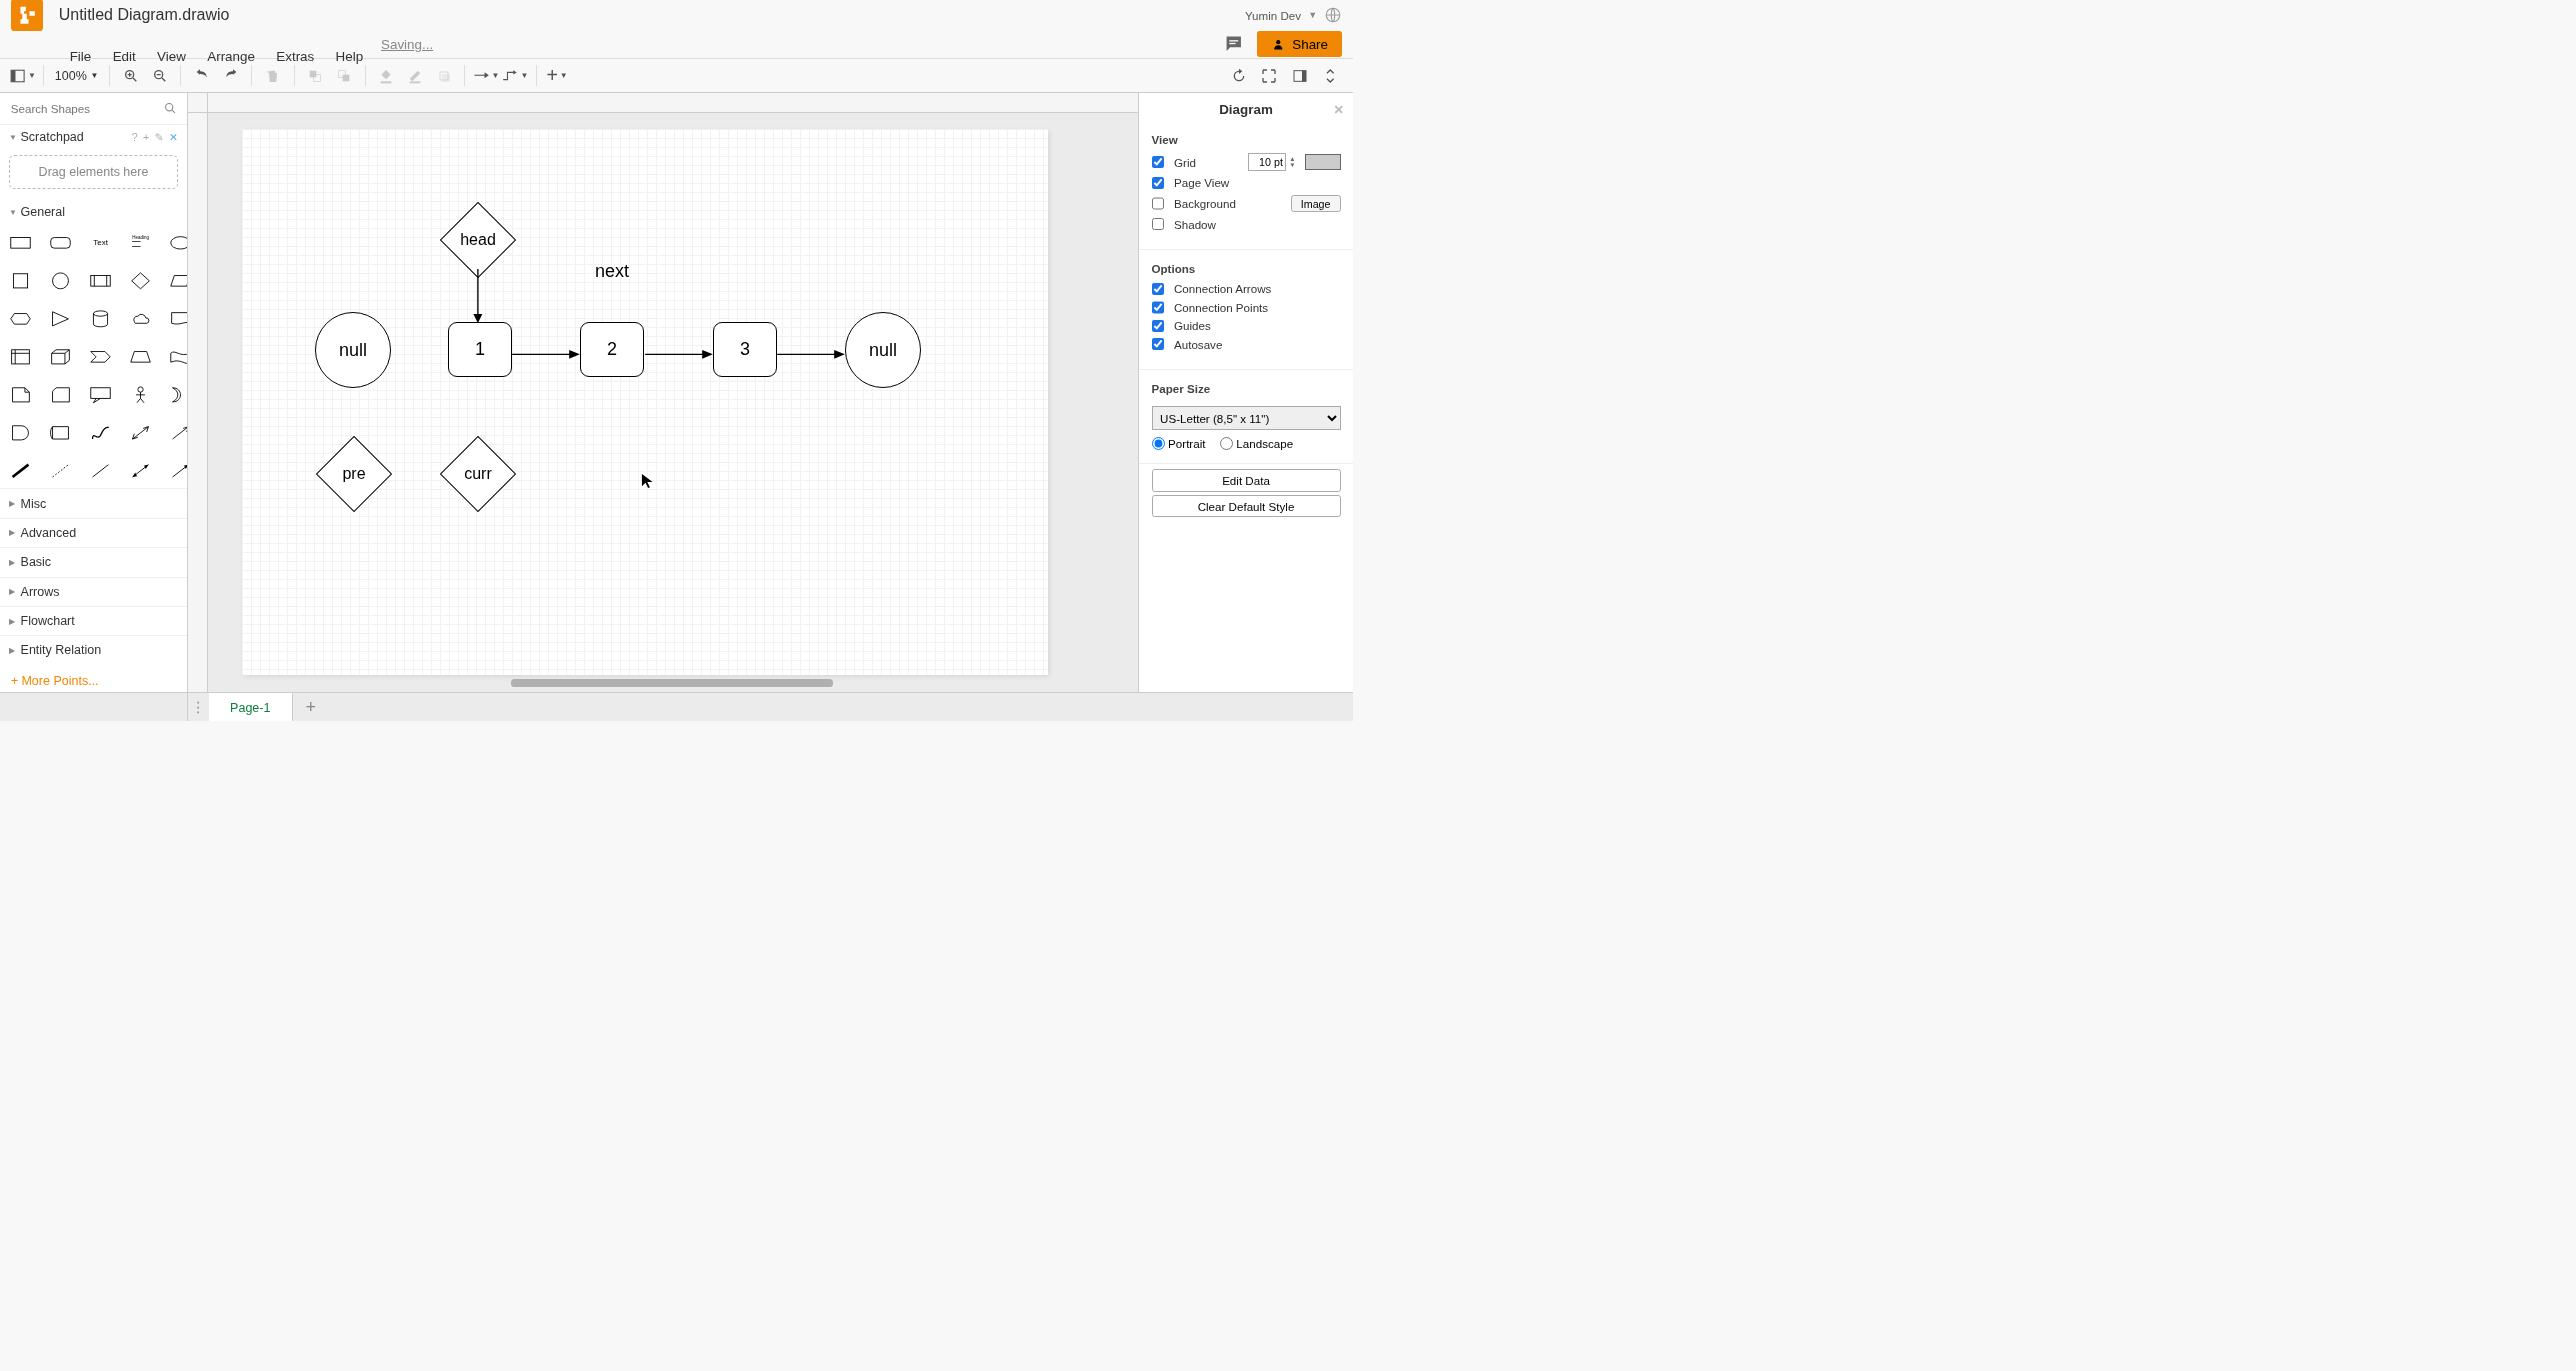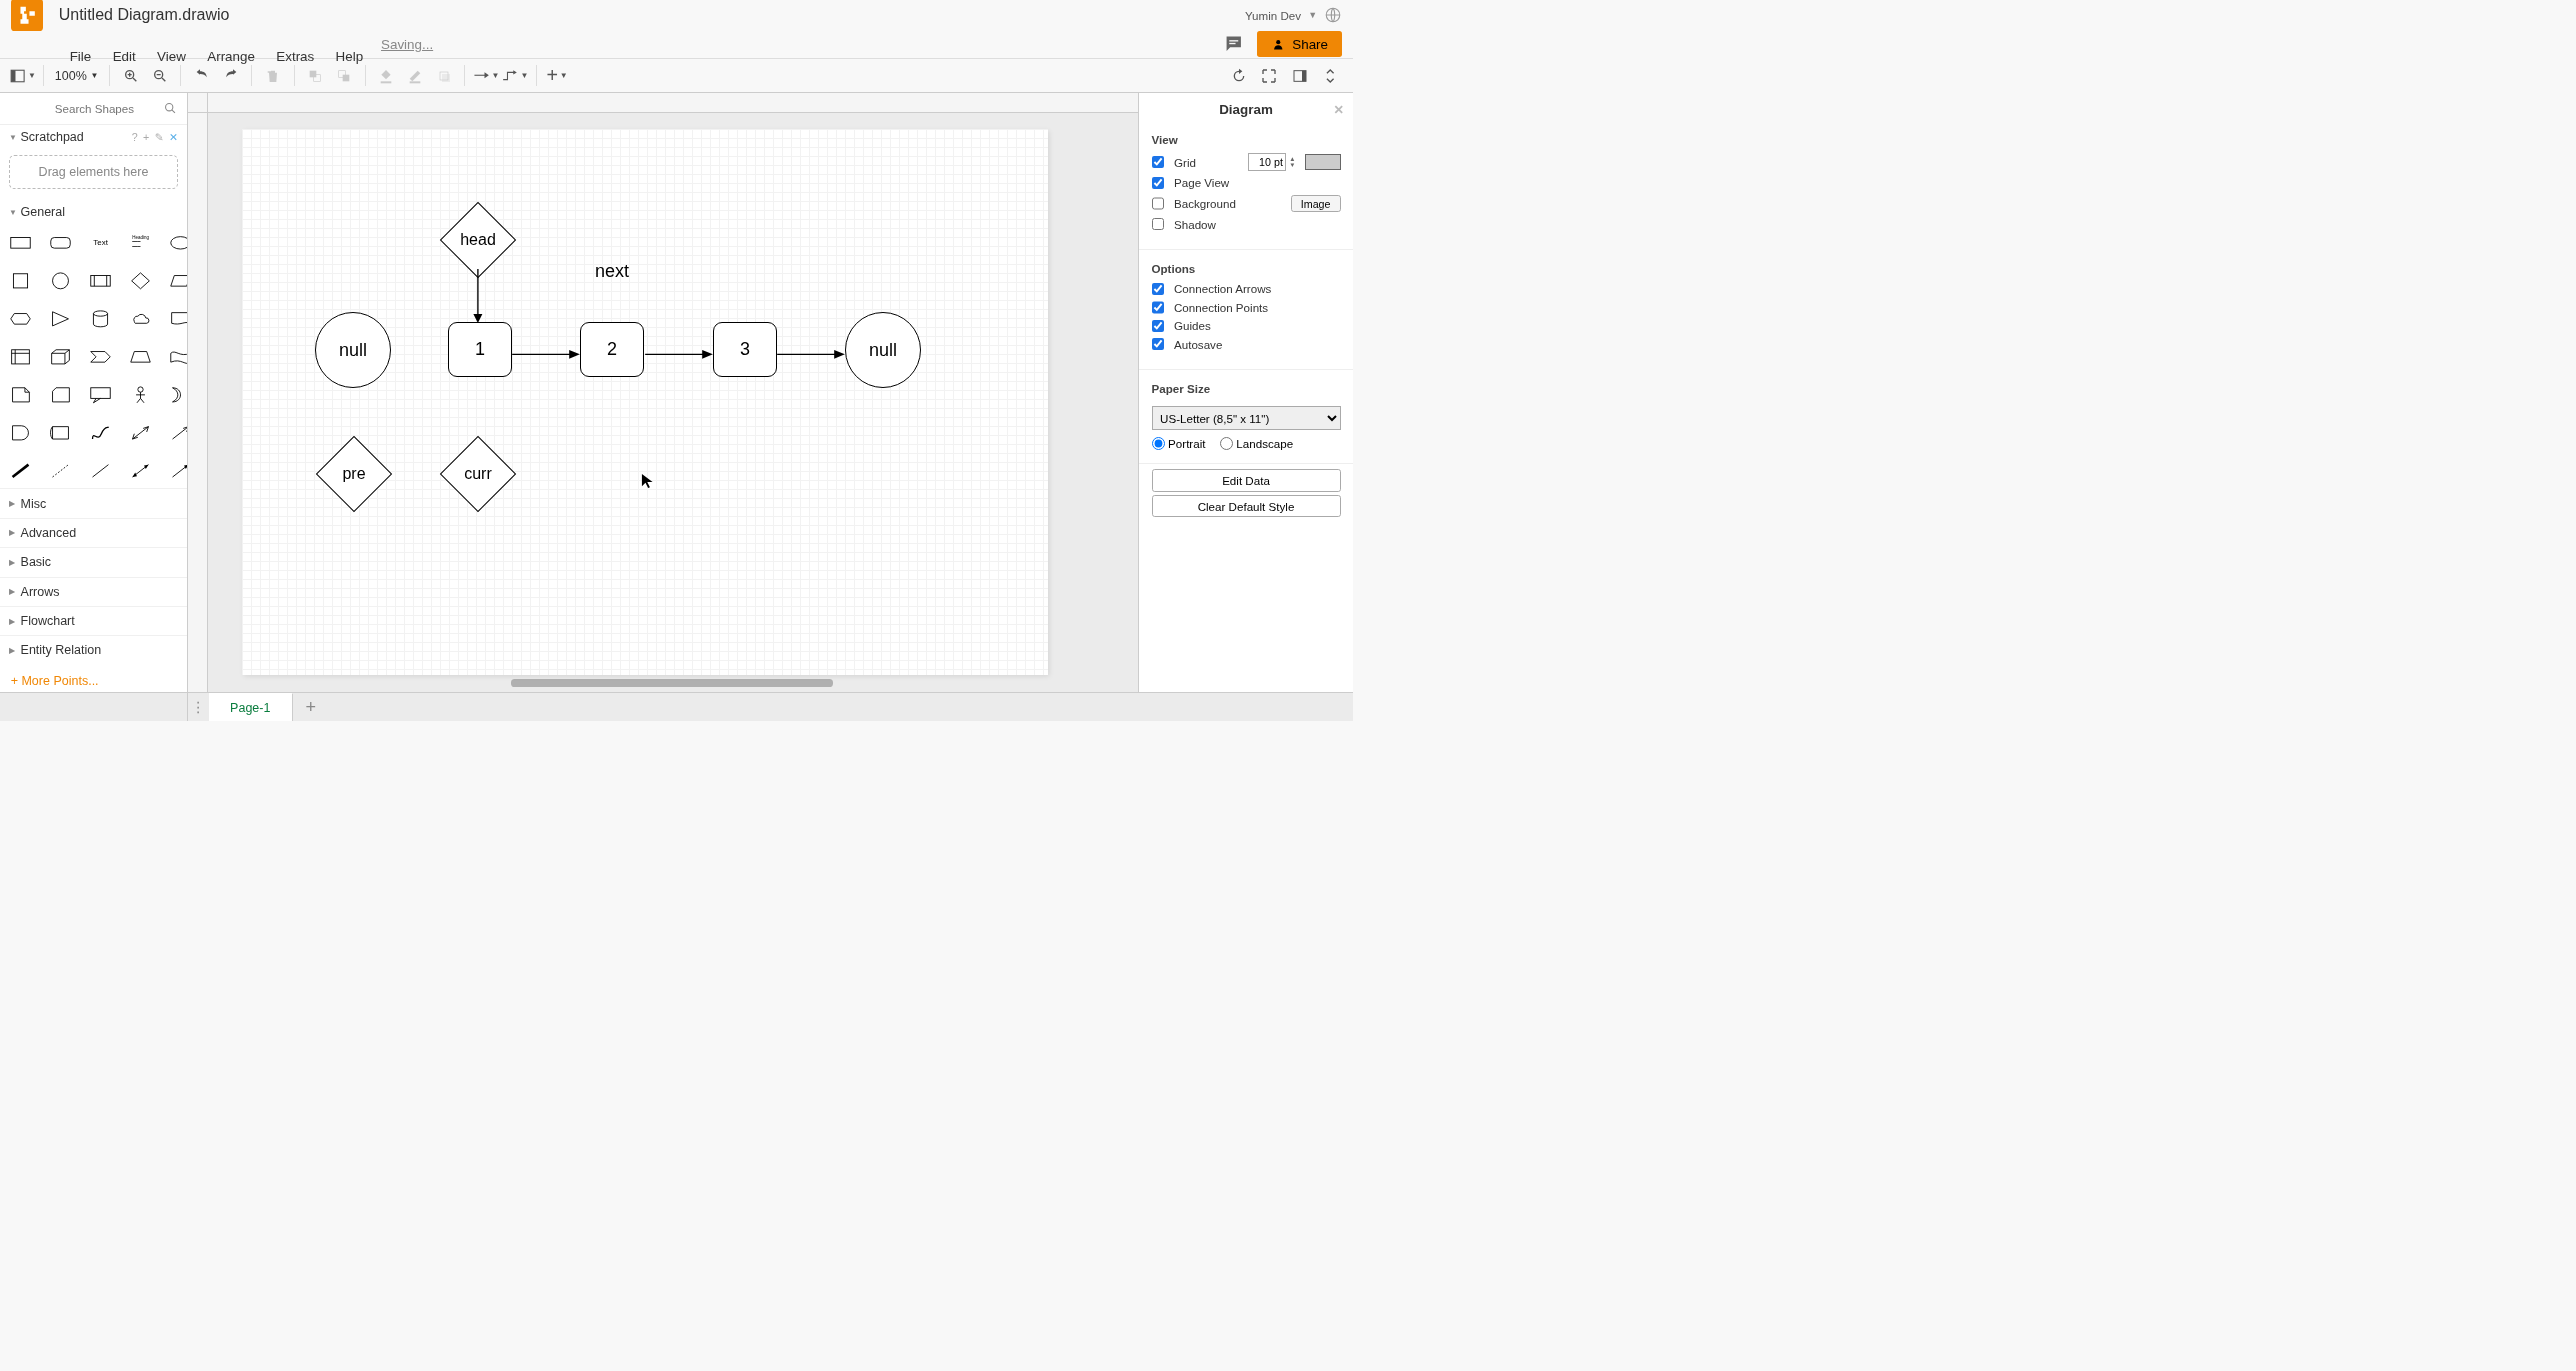--- a/index.html
+++ b/index.html
@@ -30,21 +30,21 @@
 .toolbar .zoom { font-size: 12.5px; color: #333; padding: 3.6px 3.6px; display: flex; align-items: center; gap: 3.6px; }
 .toolbar-right { margin-left: auto; display: flex; gap: 3.6px; }
 .disabled { opacity: 0.4; }
 
 
 .main { display: flex; height: calc(100% - 30px - 29px - 34px - 29px); }
 
 
 .sidebar-left { width: 188px; background: #fff; border-right: 0.9px solid #ccc; overflow-y: auto; position: relative; }
 .search-box { padding: 5.4px; border-bottom: 0.9px solid #eee; position: relative; }
-.search-box input { width: 100%; padding: 3.6px 21.5px 3.6px 5.4px; border: none; background: #fff; font-size: 11.6px; margin-left: 44px; }
+.search-box input { width: 100%; padding: 3.6px 21.5px 3.6px 5.4px; border: none; background: #fff; font-size: 11.6px; }
 .search-box .search-icon { position: absolute; right: 10.7px; top: 9px; color: #888; }
 .section-header { padding: 5.4px 9px; font-size: 12.5px; color: #333; display: flex; align-items: center; cursor: pointer; }
 .section-header .tri { font-size: 8px; margin-right: 3.6px; color: #888; }
 .section-header .tools { margin-left: auto; display: flex; gap: 5.4px; font-size: 10.7px; color: #aaa; }
 .scratchpad-box { margin: 5.4px 9px 10.7px 9px; border: 1.3px dashed #bbb; border-radius: 5.4px; height: 34px; display: flex; align-items: center; justify-content: center; color: #888; font-size: 12.5px; }
 .shapes-grid { display: grid; grid-template-columns: repeat(6, 1fr); gap: 13px; padding: 5.4px 7.2px; }
 .shape-cell { width: 27px; height: 25px; display: flex; align-items: center; justify-content: center; cursor: pointer; }
 .shape-cell svg { width: 23px; height: 19.7px; }
 .shape-text { font-size: 8px; }
 .collapsible { padding: 7.2px 9px; font-size: 12.5px; color: #333; display: flex; align-items: center; cursor: pointer; border-top: 0.9px solid #f0f0f0; }

